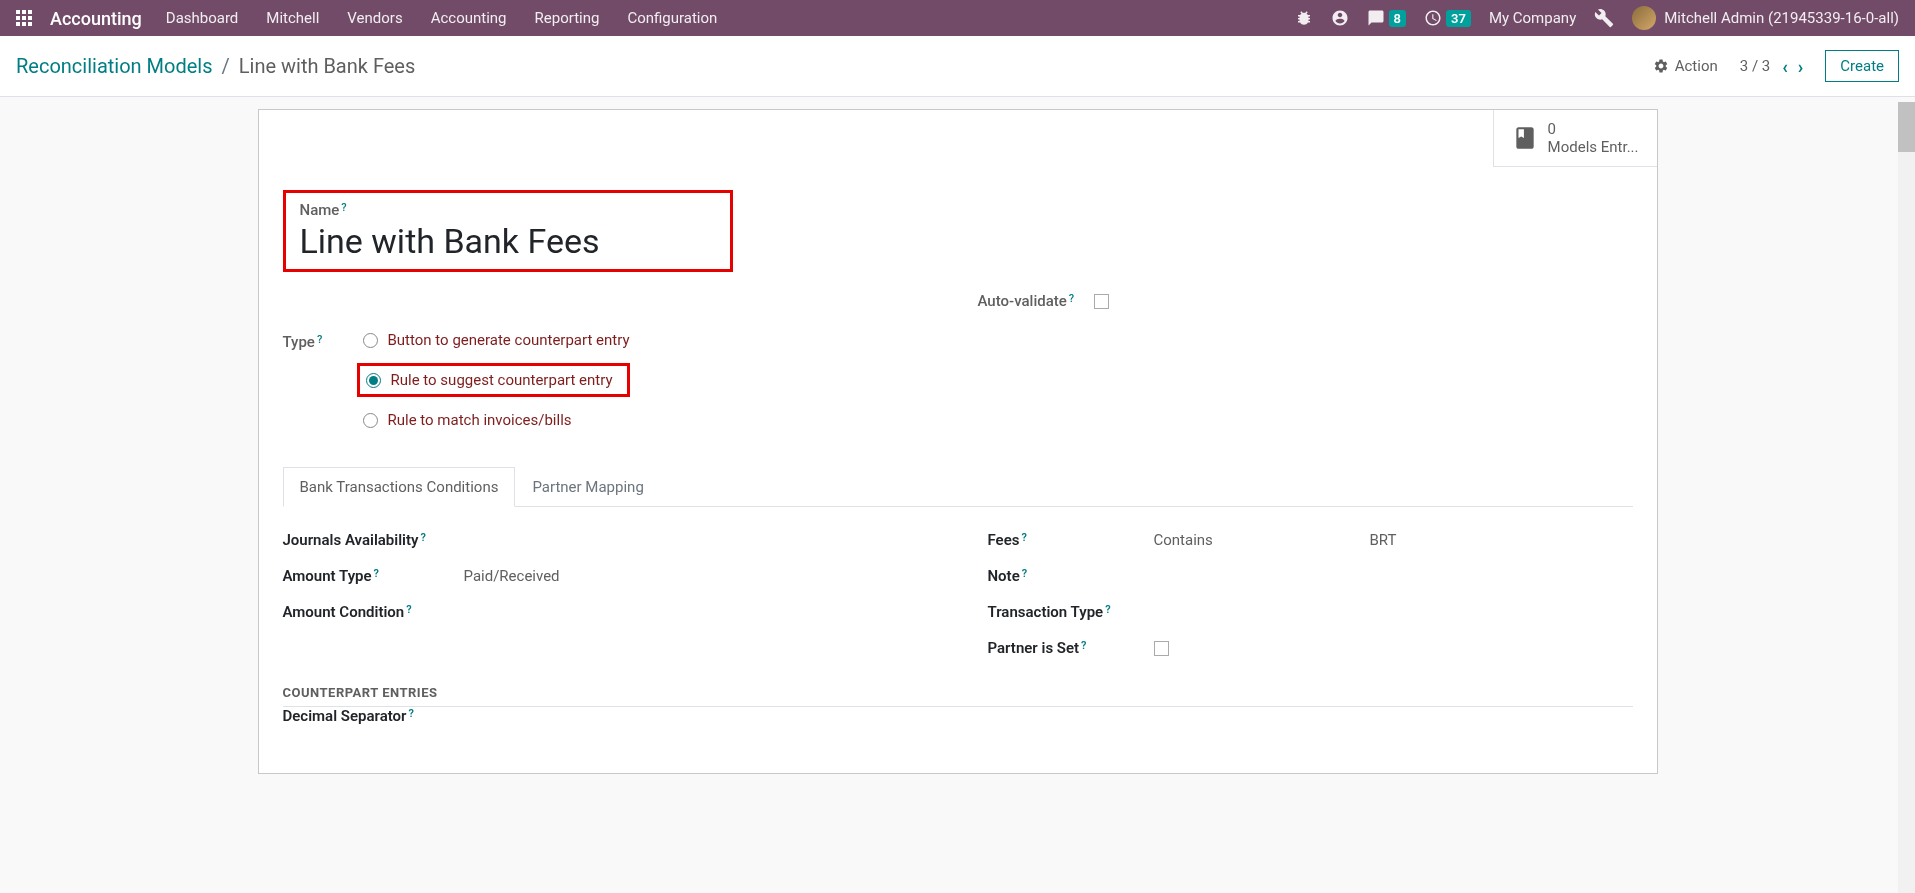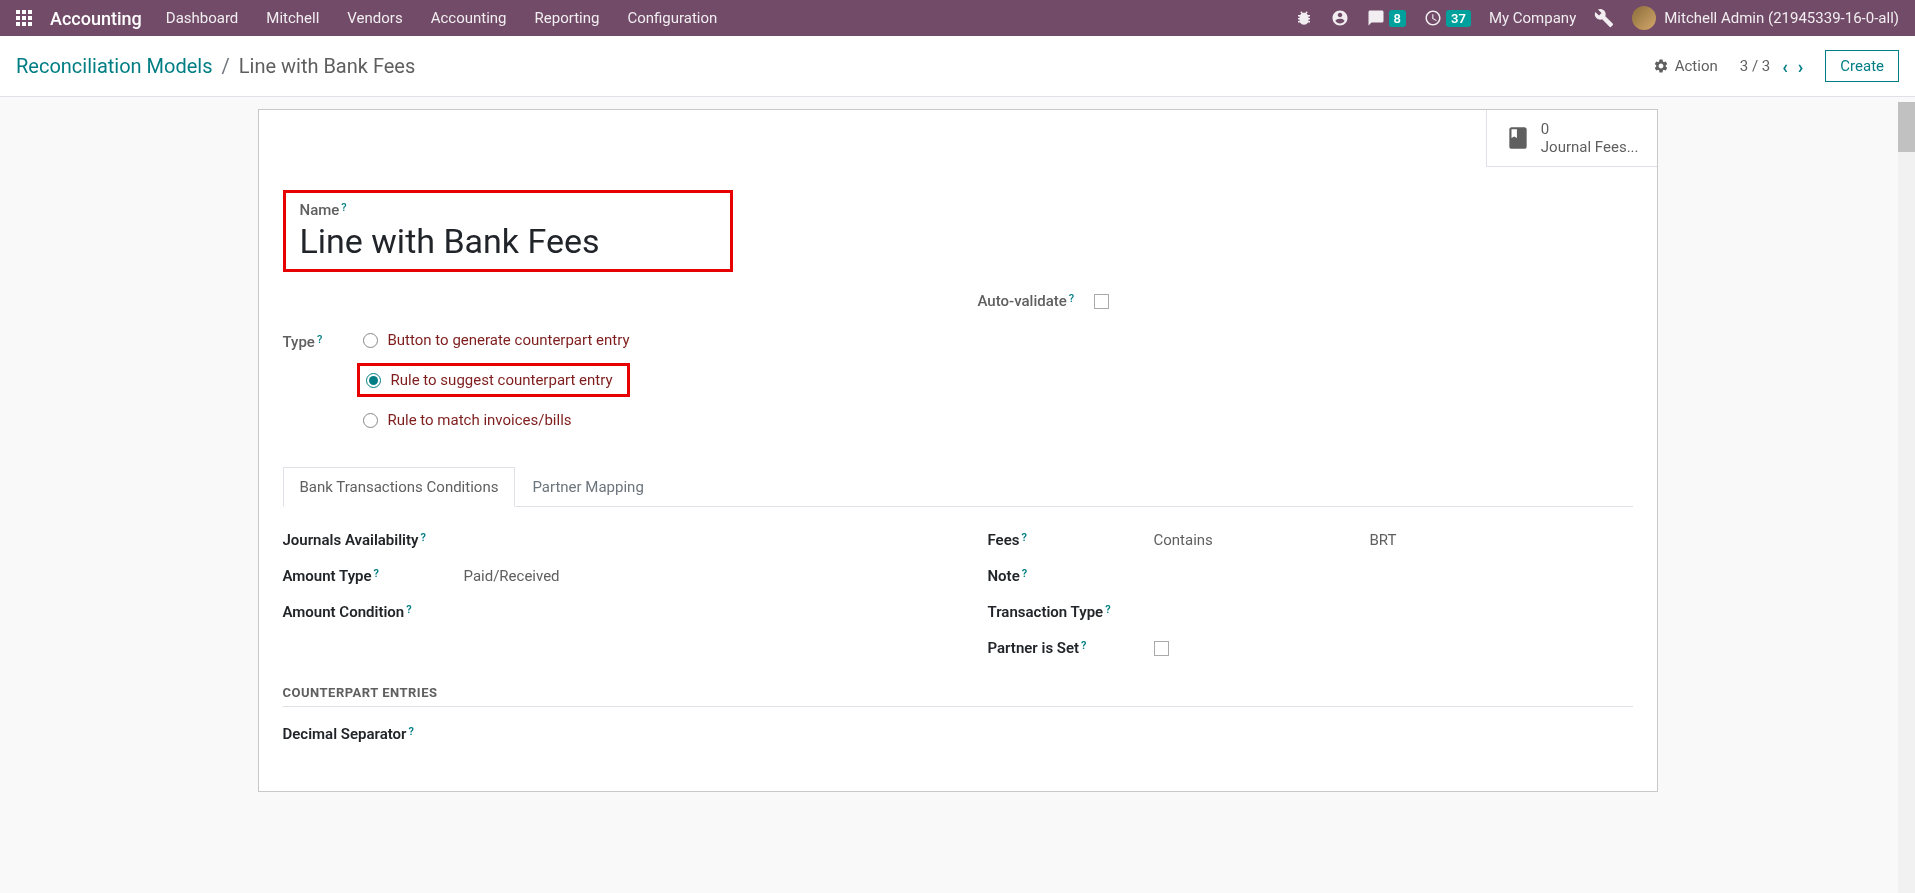--- a/index.html
+++ b/index.html
@@ -354,21 +354,20 @@
 .section-header {
   font-size: 13px;
   font-weight: 700;
   color: #5f5f5f;
   letter-spacing: 0.5px;
   margin-top: 28px;
   padding-bottom: 6px;
   border-bottom: 1px solid #dee2e6;
 }
 .separator-row {
-  margin-top: 18px;
 }
 .scrollbar-indicator {
   position: fixed;
   right: 0;
   top: 102px;
   width: 17px;
   height: 50px;
   background: #c1c1c1;
 }
 .scrollbar-track {
@@ -469,21 +468,21 @@
 <div class="main-area">
   <div class="form-sheet-bg">
     <div class="form-sheet">
       <div class="button-box">
         <div class="stat-button">
           <svg width="26" height="26" viewBox="0 0 24 24" fill="#5f5f5f">
               <path d="M18 2H6c-1.1 0-2 .9-2 2v16c0 1.1.9 2 2 2h12c1.1 0 2-.9 2-2V4c0-1.1-.9-2-2-2zM6 4h5v8l-2.5-1.5L6 12V4z"></path>
             </svg>
           <div class="stat-text">
             <span class="stat-value">0</span>
-            <span class="stat-label">Journal Fees...</span>
+            <span class="stat-label">Models Entr...</span>
           </div>
         </div>
       </div>
 
       <div class="sheet-content">
         <div class="title-section">
           <div class="highlight-red name-box">
             <div class="field-label">
               <span>Name</span>
                 <span class="help-q">?</span>

